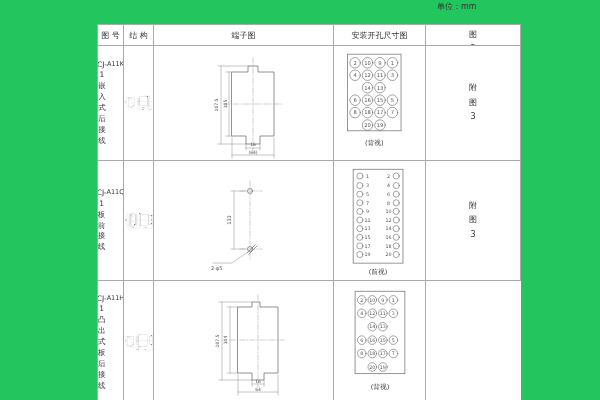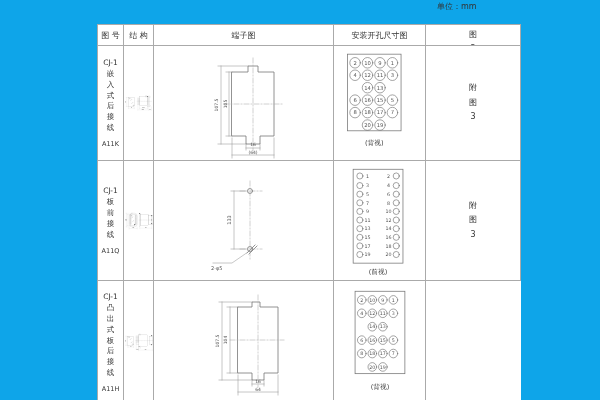--- a/index.html
+++ b/index.html
@@ -1,29 +1,29 @@
 <!DOCTYPE html>
 <html><head>
 <meta charset="utf-8">
 <style>
   html,body{margin:0;padding:0;background:#fff;}
-  .page{position:relative;width:600px;height:400px;background:#0ea5e9;overflow:hidden;
+  .page{position:relative;width:600px;height:400px;background:#22c55e;overflow:hidden;
         font-family:"DejaVu Sans","Liberation Sans",sans-serif;color:#333;}
   .unit-label{position:absolute;left:437px;top:1px;font-size:8px;color:#333;}
   .tbl{position:absolute;left:97px;top:24px;display:grid;
        grid-template-columns:26px 30px 180px 92px 95px;
        grid-template-rows:21px 115px 120px 124px;
        border-top:1px solid #aaa;border-left:1px solid #aaa;background:#fff;}
   .cell{border-right:1px solid #aaa;border-bottom:1px solid #aaa;
         display:flex;align-items:center;justify-content:center;overflow:hidden;}
   .hdr{font-size:8px;color:#333;}
   .fig{font-size:8px;line-height:1.8;white-space:pre-line;text-align:center;}
-  .structure-wrap{display:flex;flex-direction:column;justify-content:center;}
+  .structure-wrap{display:flex;justify-content:center;}
   .structure-txt{font-size:7.5px;line-height:1.45;white-space:pre-line;text-align:center;}
-  .model-txt{font-size:6.5px;margin-top:6px;}
+  .model-txt{font-size:6.5px;}
   svg{display:block;}
   svg rect,svg circle,svg path,svg line{stroke:#777;fill:none;stroke-width:0.8;stroke-linecap:square;}
   svg .dl{stroke:#999;stroke-width:0.55;}
   svg .cl{stroke:#aaa;stroke-width:0.55;stroke-dasharray:5 2 1 2;}
   svg text{fill:#555;stroke:none;font-family:"DejaVu Sans",sans-serif;text-anchor:middle;}
   svg text.d{font-size:5px;}
   svg text.d45{font-size:4.5px;}
   svg text.start{text-anchor:start;}
   svg text.viewlab{font-size:7px;fill:#444;}
   g[data-terminals] circle{stroke:#777;fill:none;stroke-width:0.7;}

